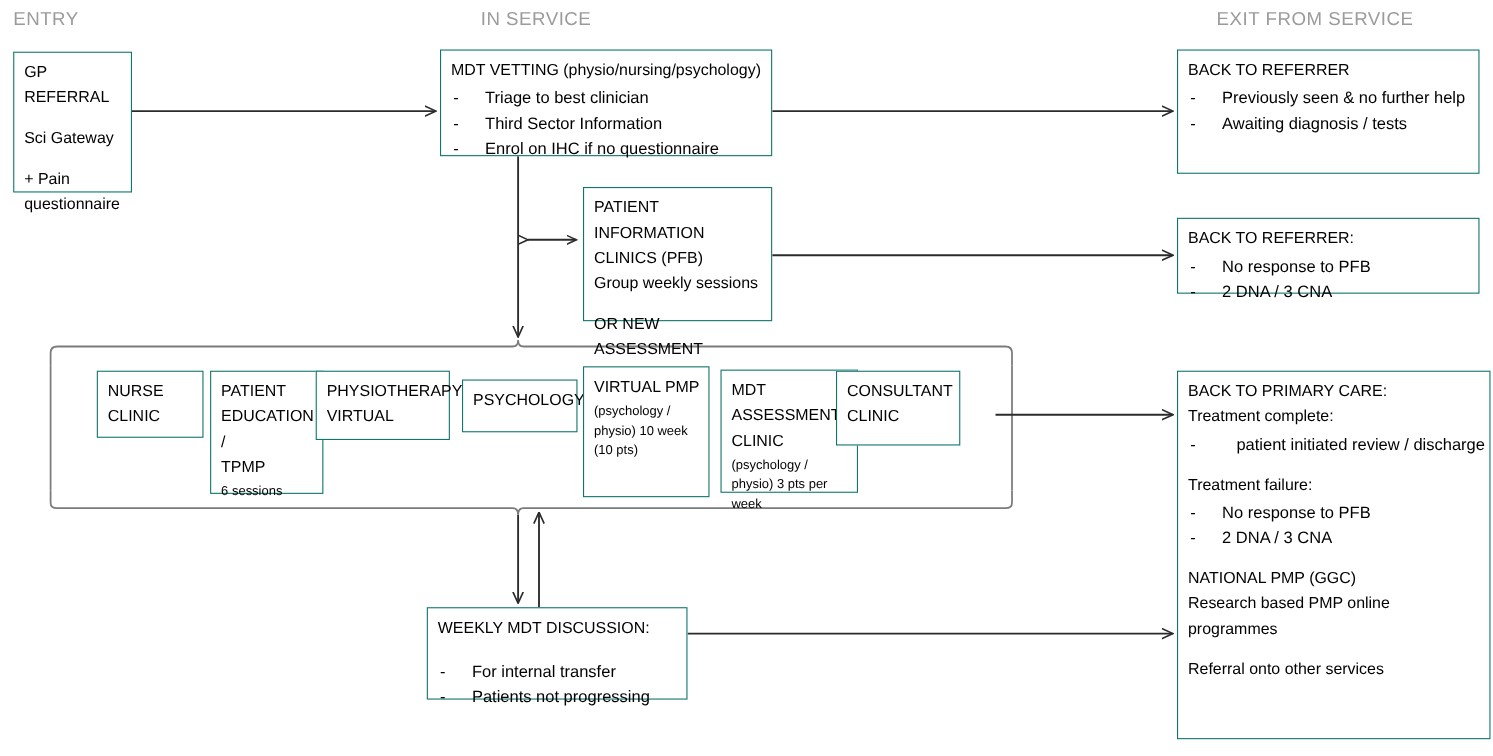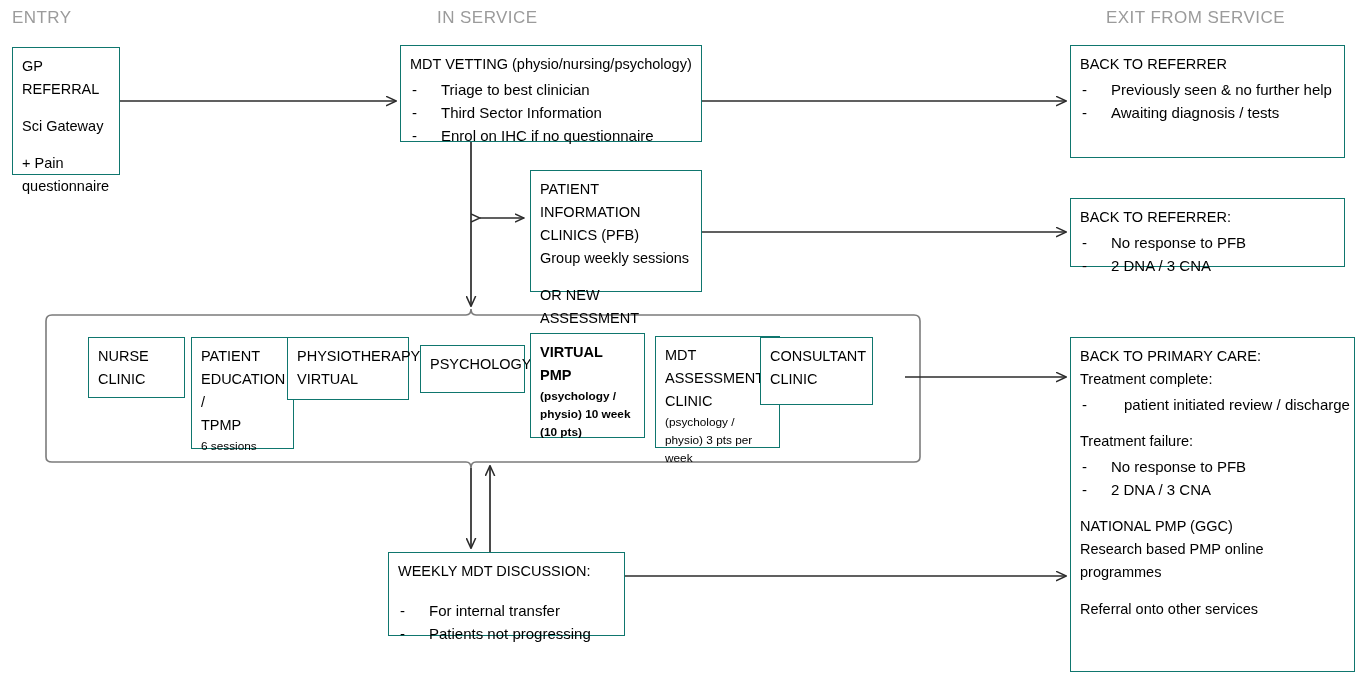--- a/index.html
+++ b/index.html
@@ -137,21 +137,21 @@
 
   <div class="nbox pad" style="left:287px;top:337px;width:122px;height:63px;">
     <div class="plain">PHYSIOTHERAPY
 VIRTUAL</div>
   </div>
 
   <div class="nbox pad" style="left:420px;top:345px;width:105px;height:48px;">
     <div class="plain">PSYCHOLOGY</div>
   </div>
 
-  <div class="nbox pad" style="left:530px;top:333px;width:115px;height:105px;font-weight:bold;">
+  <div class="nbox pad" style="left:530px;top:333px;width:115px;height:119px;">
     <div class="plain">VIRTUAL PMP</div>
     <div class="sml">(psychology /
 physio)
 10 week (10 pts)</div>
   </div>
 
   <div class="nbox pad" style="left:655px;top:336px;width:125px;height:112px;">
     <div class="plain">MDT
 ASSESSMENT
 CLINIC</div>

